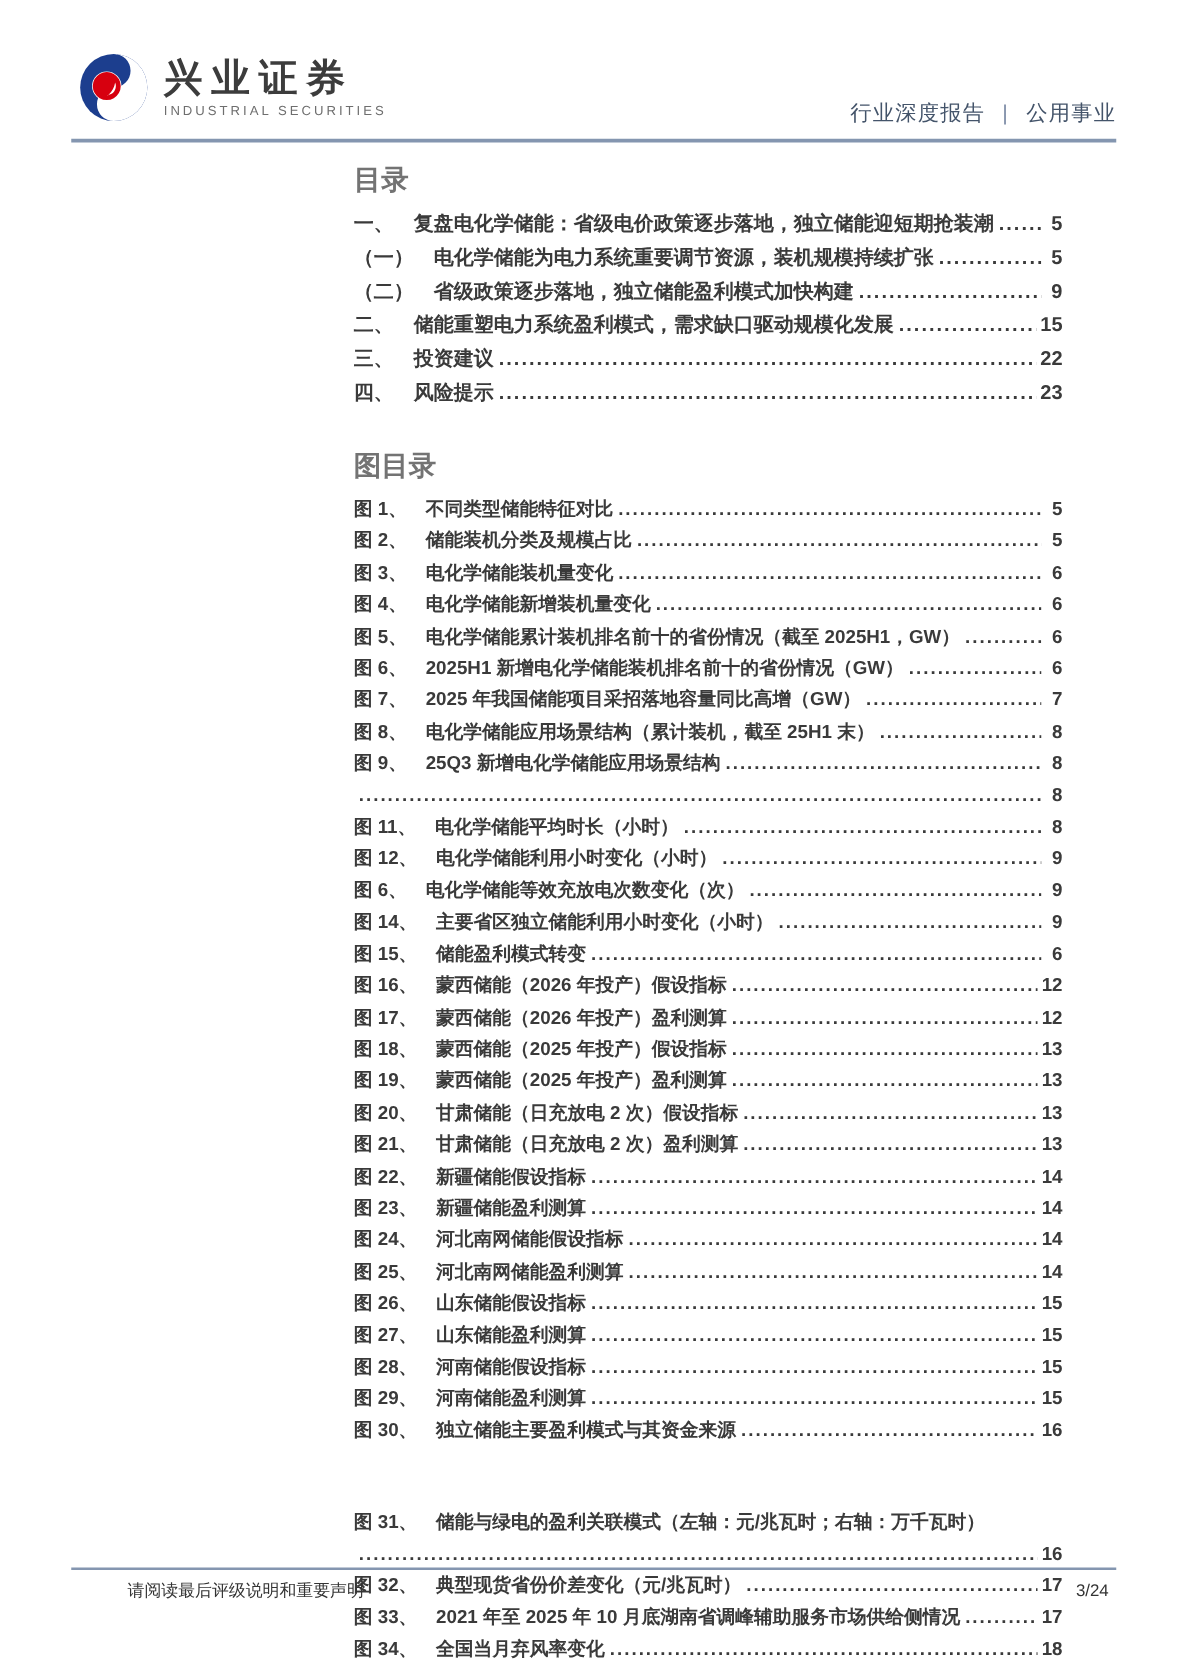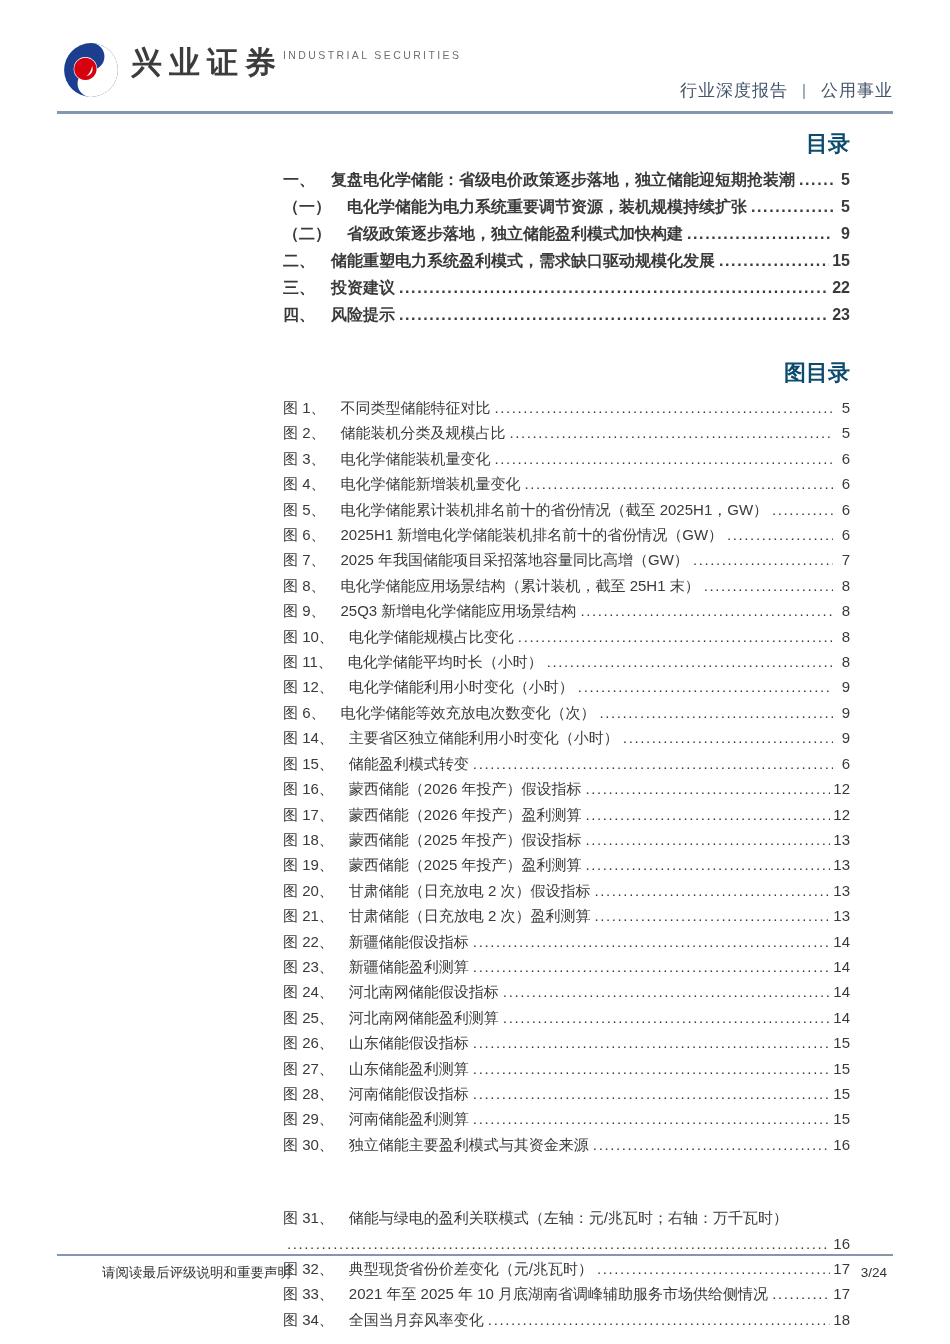--- a/index.html
+++ b/index.html
@@ -8,48 +8,48 @@
     background:#ffffff;
     font-family:"Liberation Sans","DejaVu Sans",sans-serif;
     color:#3a3a3a;
     position:relative;
     overflow:hidden;
   }
   
   .header{position:absolute;top:40px;left:57px;right:57px;height:74px;}
   .logo{position:absolute;left:6px;top:2px;display:flex;align-items:flex-start;}
   .logo-mark{width:56px;height:56px;margin-right:12px;}
-  .logo-text{display:flex;margin-top:4px;}
+  .logo-text{display:flex;flex-direction:column;margin-top:4px;}
   .brand-cn{
     font-size:31px;font-weight:700;color:#3c3c3c;
     letter-spacing:7px;line-height:34px;white-space:nowrap;
   }
   .brand-en{
     font-size:10.5px;color:#6e6e6e;letter-spacing:2.4px;
     line-height:14px;margin-top:2px;white-space:nowrap;
   }
   .header-right{
     position:absolute;right:0;bottom:12px;
     font-size:17px;color:#44546a;letter-spacing:1px;white-space:nowrap;
   }
   .header-right .sep{color:#7b8aa5;margin:0 8px;}
   .header-rule{
     position:absolute;left:0;right:0;bottom:0;height:0;
     border-bottom:3px solid #8496b0;
   }
   
   .main{position:absolute;top:130px;left:283px;width:567px;}
   .section-title{
-    font-size:22px;font-weight:700;color:#0c4a6e;
-    text-align:right;margin:0 0 8px 0;line-height:28px;
+    font-size:22px;font-weight:700;color:#737373;
+    text-align:left;margin:0 0 8px 0;line-height:28px;
   }
   .fig-title{margin-top:31px;}
   .entry{display:flex;align-items:baseline;}
   .toc-row{font-size:16px;line-height:27px;font-weight:bold;}
-  .fig-row{font-size:15px;line-height:25.4px;}
+  .fig-row{font-size:15px;line-height:25.4px;font-weight:bold;}
   .lbl{flex:0 1 auto;white-space:nowrap;}
   .dots{flex:1 1 auto;overflow:hidden;white-space:nowrap;min-width:10px;margin:0 3px 0 4px;}
   .dots::after{
     content:"................................................................................................................................................................................";
     letter-spacing:1.6px;color:#3a3a3a;
   }
   .pg{flex:0 0 auto;text-align:right;min-width:14px;}
   .entry.wrap{display:block;}
   .entry.wrap .lbl-line{white-space:nowrap;margin-top:48px;}
   .entry.wrap .dot-line{display:flex;align-items:baseline;}
@@ -162,21 +162,20 @@
         <span class="lbl">图 8、　电化学储能应用场景结构（累计装机，截至 25H1 末）</span>
         <span class="dots"></span>
         <span class="pg">8</span>
       </div>
       <div class="entry fig-row">
         <span class="lbl">图 9、　25Q3 新增电化学储能应用场景结构</span>
         <span class="dots"></span>
         <span class="pg">8</span>
       </div>
       <div class="entry fig-row">
-        <span class="lbl">图 10、　电化学储能规模占比变化</span>
         <span class="dots"></span>
         <span class="pg">8</span>
       </div>
       <div class="entry fig-row">
         <span class="lbl">图 11、　电化学储能平均时长（小时）</span>
         <span class="dots"></span>
         <span class="pg">8</span>
       </div>
       <div class="entry fig-row">
         <span class="lbl">图 12、　电化学储能利用小时变化（小时）</span>

